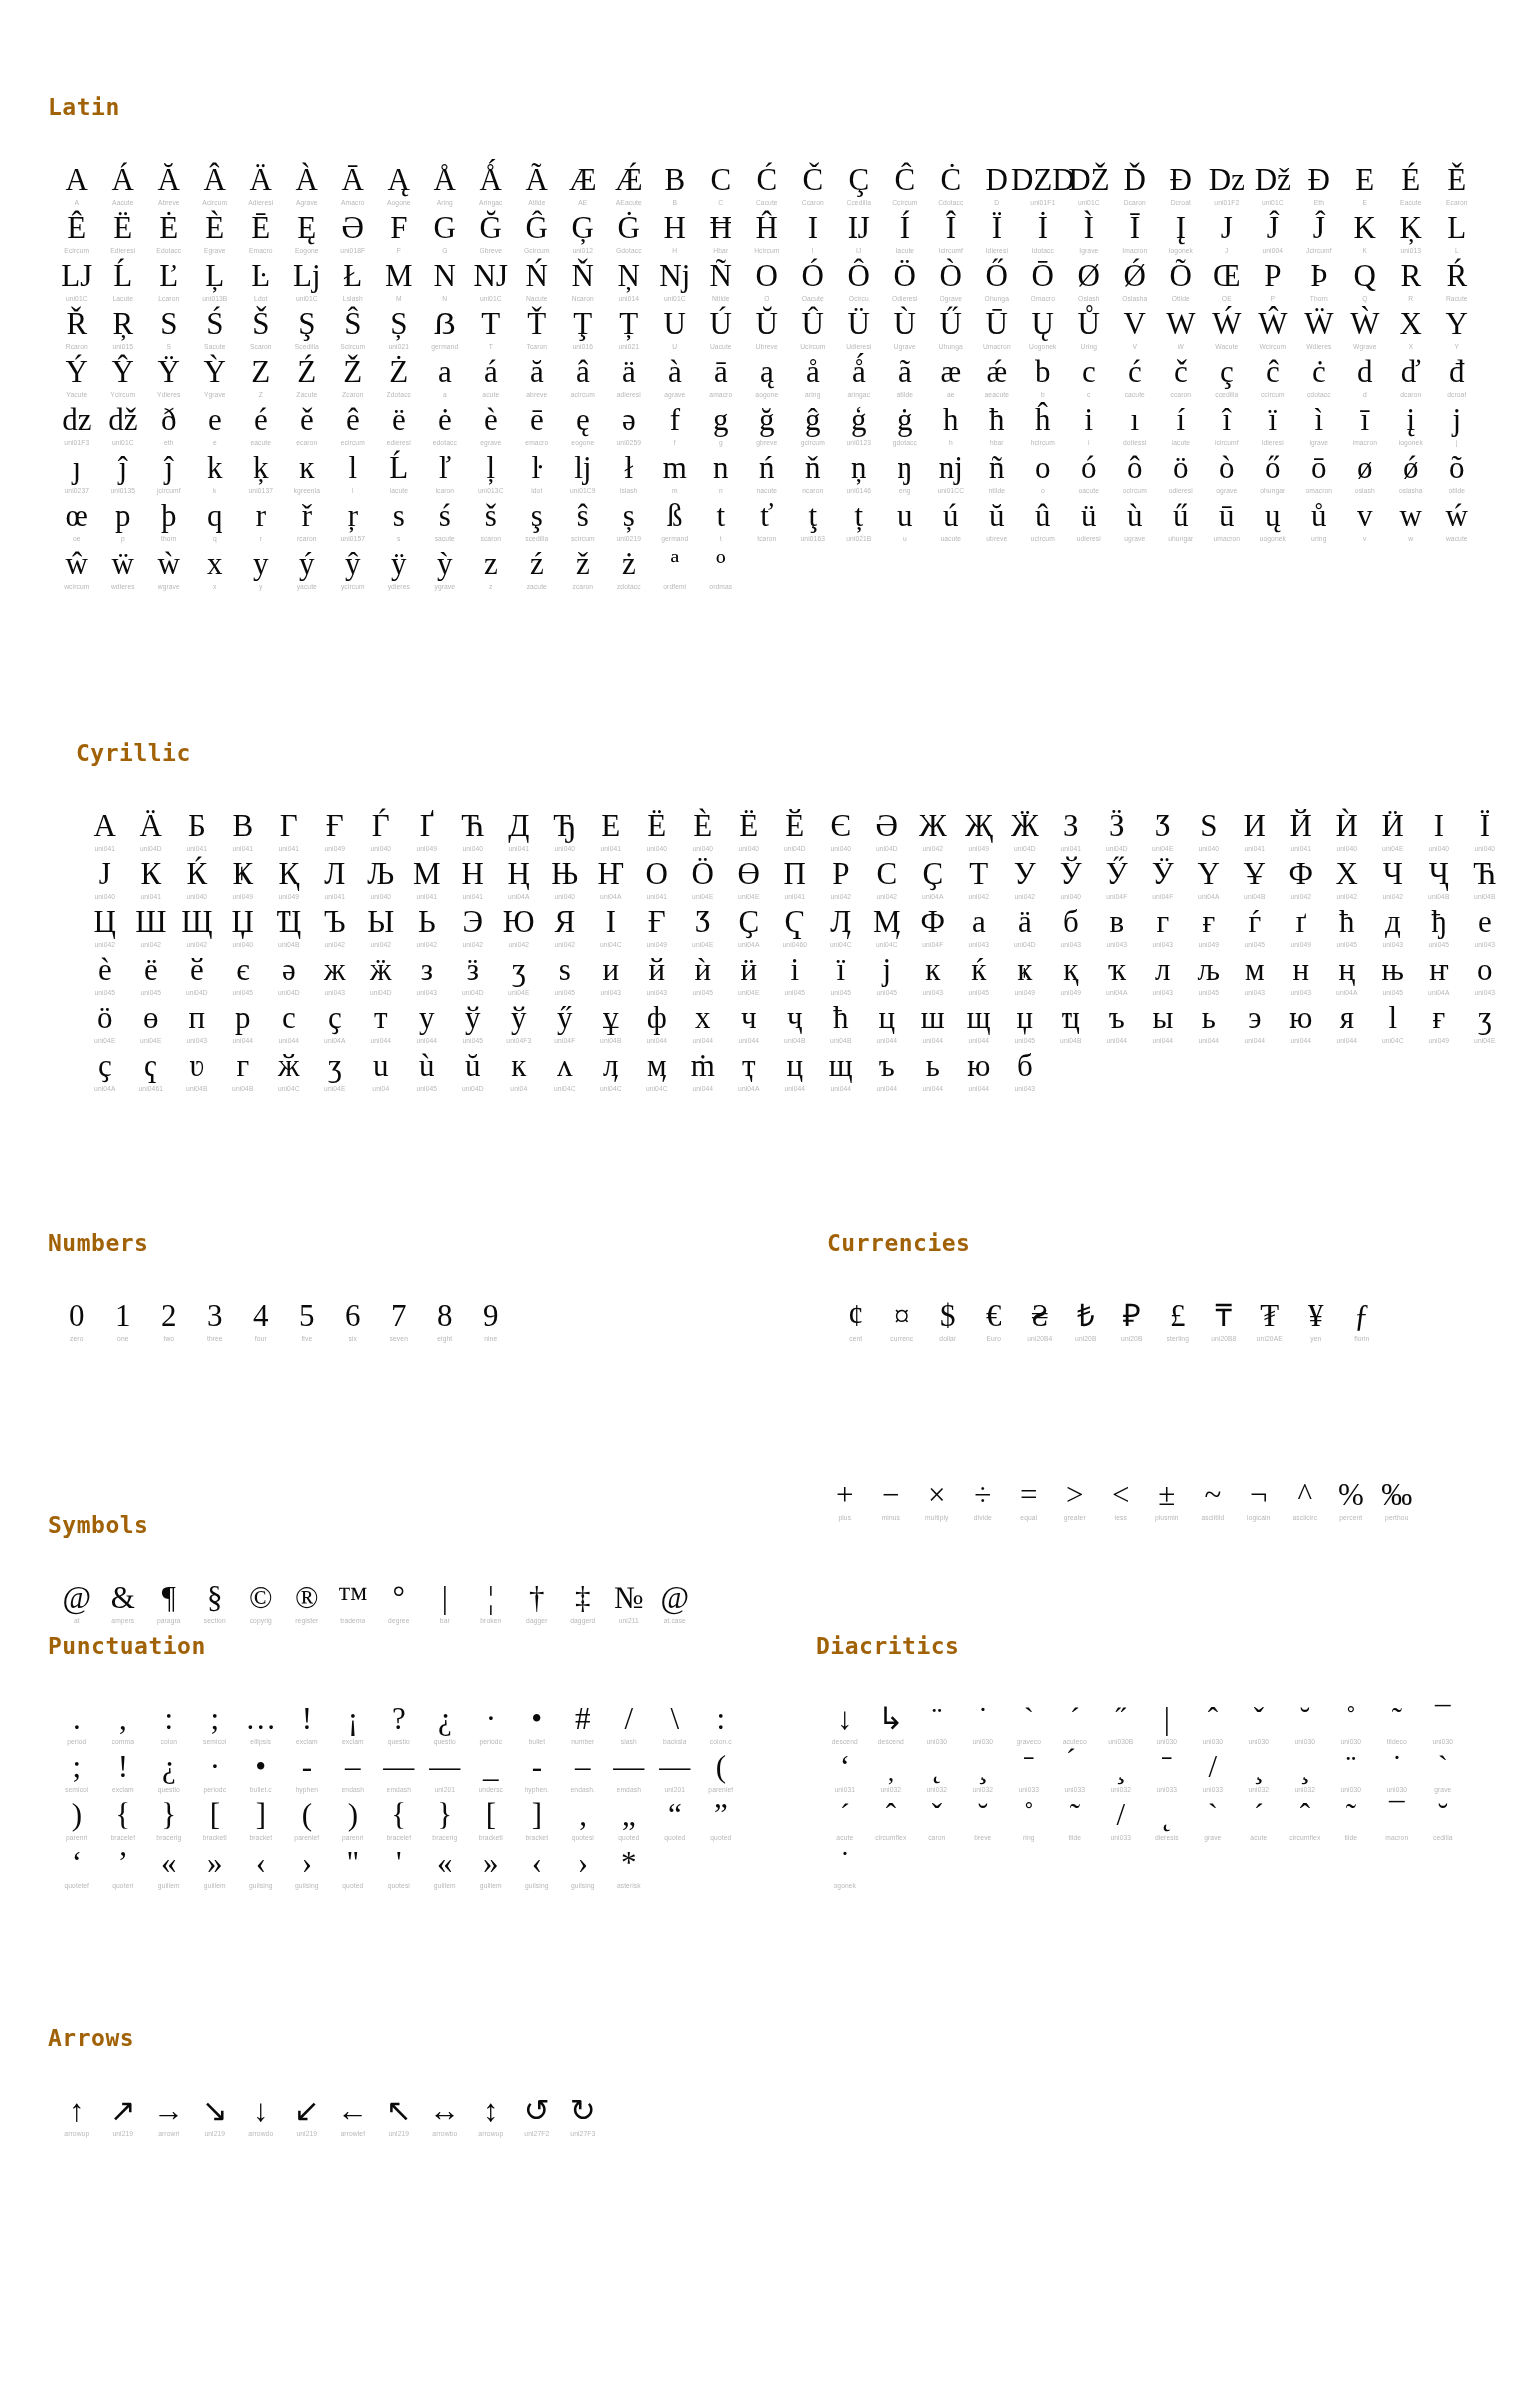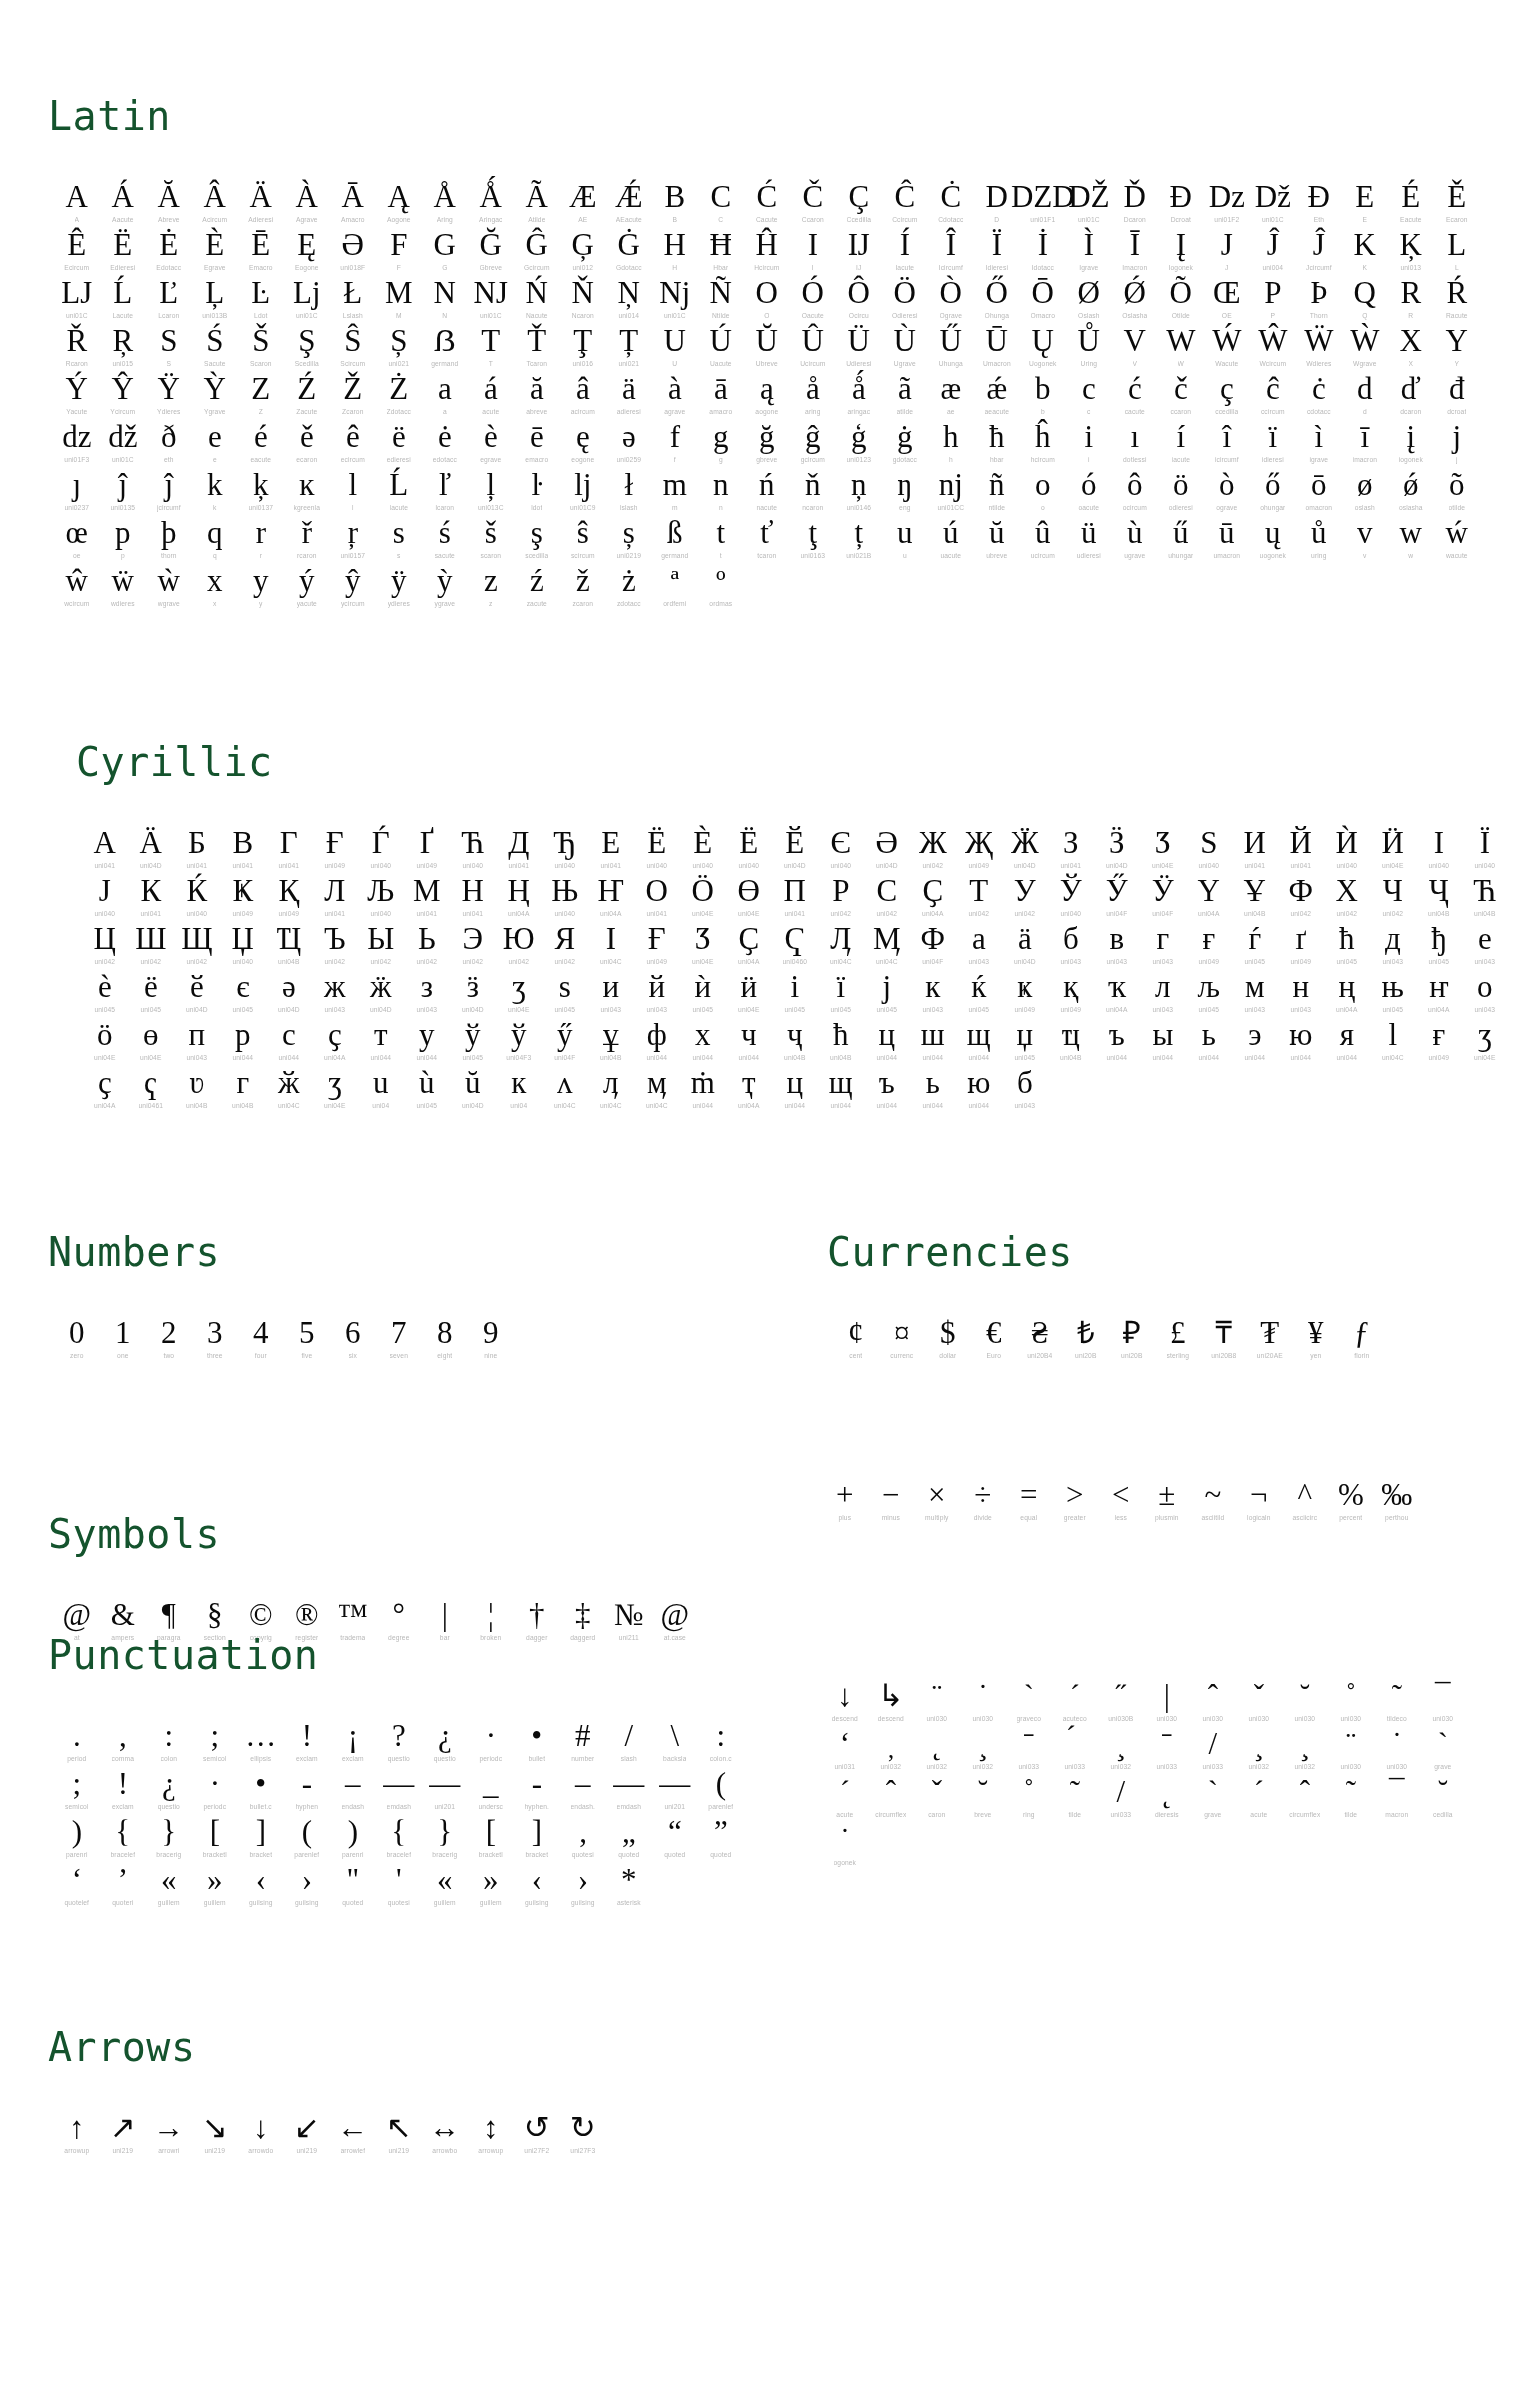--- a/index.html
+++ b/index.html
@@ -19,24 +19,24 @@
     width: 1537px;
     height: 2401px;
     padding: 0;
     box-sizing: border-box;
   }
   .section {
     position: absolute;
   }
   .section-title {
     font-family: "DejaVu Sans Mono", monospace;
-    font-size: 40px;
-    font-weight: 400;
+    font-size: 23px;
+    font-weight: 700;
     letter-spacing: 0.5px;
-    color: #14532d;
+    color: #a16207;
     margin: 0 0 0 0;
     line-height: 1;
     white-space: nowrap;
   }
   .glyph-grid {
     display: flex;
     flex-wrap: wrap;
     align-content: flex-start;
   }
   .glyph-cell {
@@ -2311,20 +2311,21 @@
           <div class="glyph-name">guilsing</div>
         </div>
         <div class="glyph-cell">
           <div class="glyph">*</div>
           <div class="glyph-name">asterisk</div>
         </div>
       </div>
   </div>
 
   <div class="section" id="sec-diacritics">
+    <h2 class="section-title">Diacritics</h2>
     <div class="glyph-grid grid-offset">
         <div class="glyph-cell">
           <div class="glyph">↓</div>
           <div class="glyph-name">descend</div>
         </div>
         <div class="glyph-cell">
           <div class="glyph">↳</div>
           <div class="glyph-name">descend</div>
         </div>
         <div class="glyph-cell">

